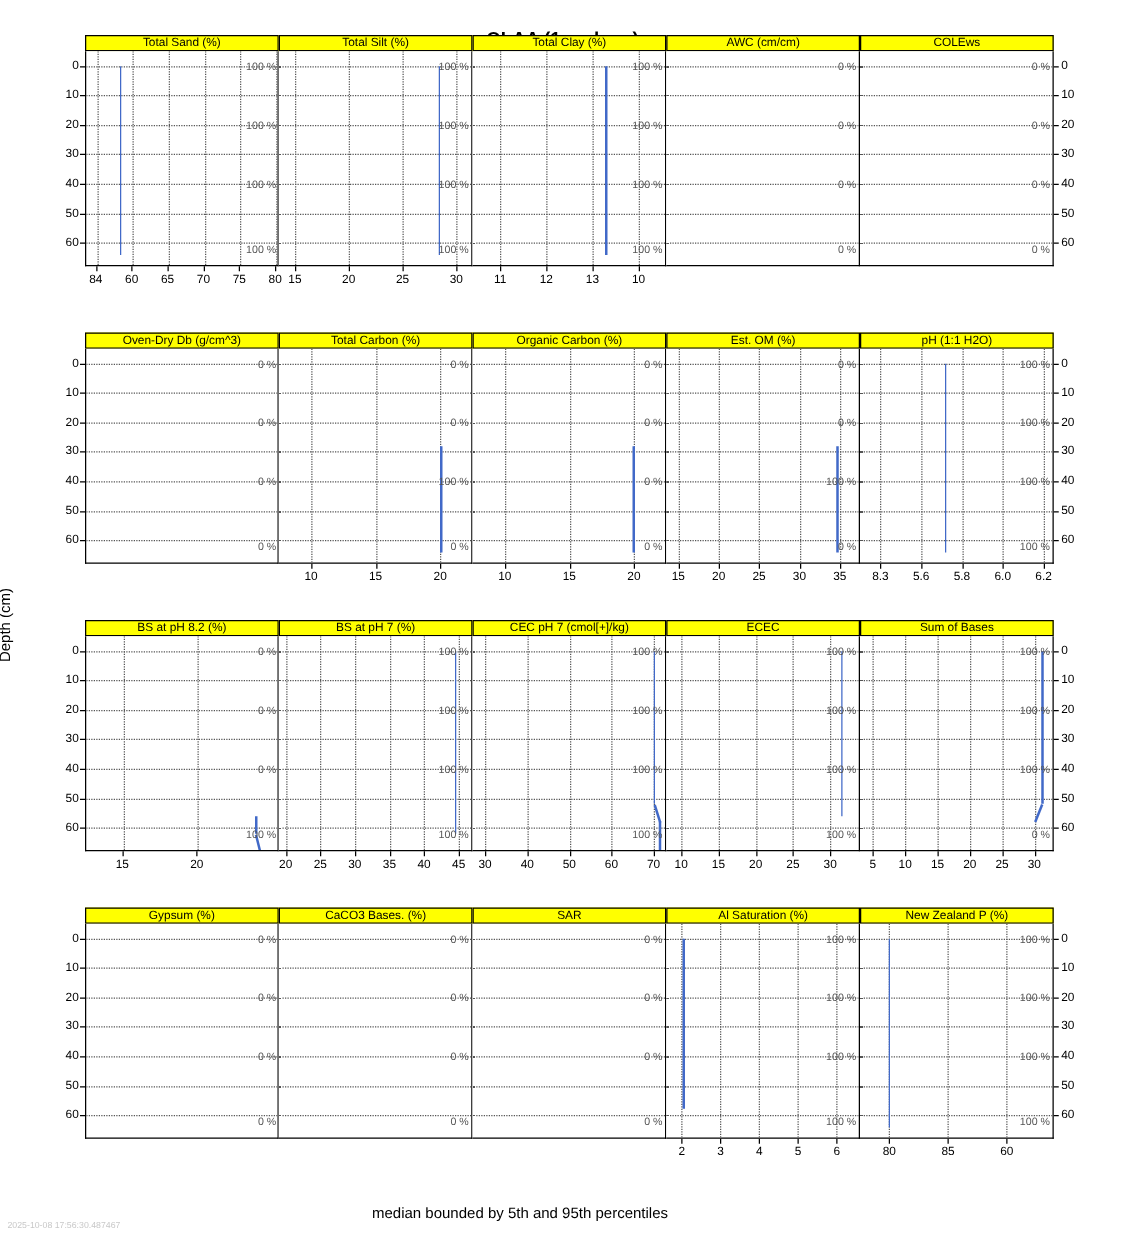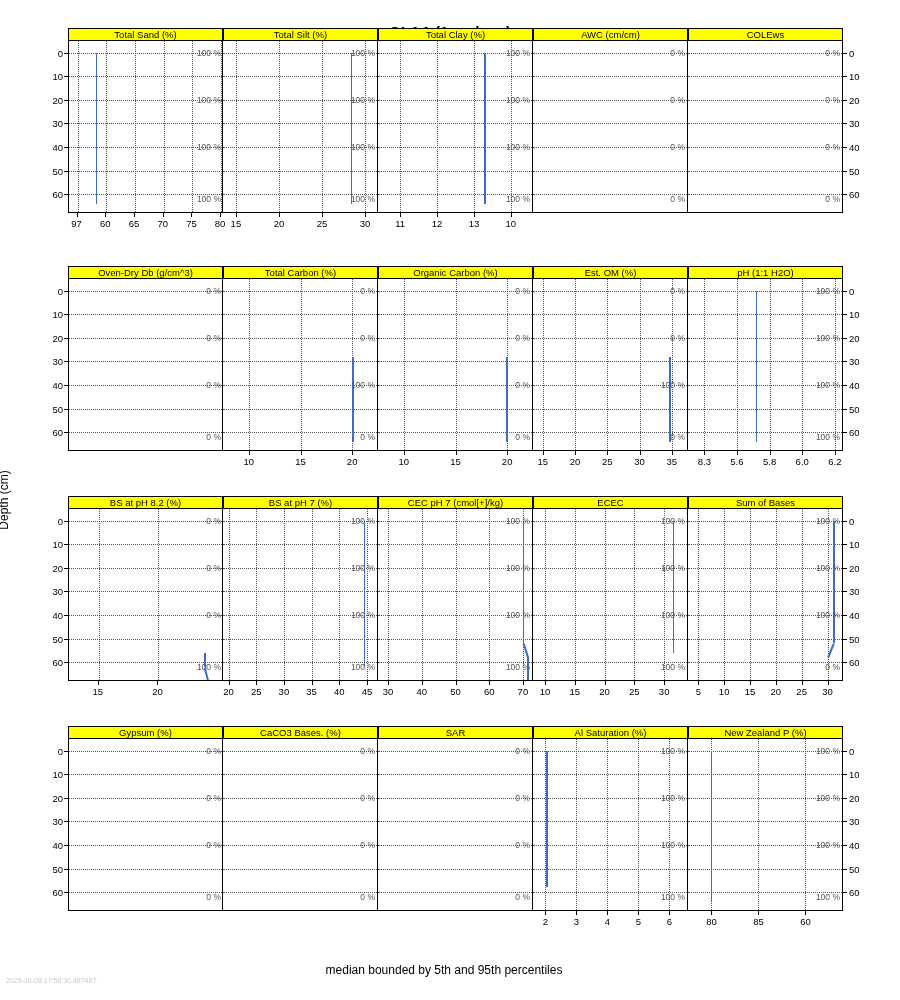--- a/index.html
+++ b/index.html
@@ -19,21 +19,21 @@
   .ylabel{
     position:absolute;
     left:4px;top:500px;
     transform:translate(-50%,-50%) rotate(-90deg);
     transform-origin:center center;
     font-size:12px;
     white-space:nowrap;
   }
   .footer{
     position:absolute;left:0;top:963px;width:832px;
-    text-align:center;font-size:12px;padding-left:28px;
+    text-align:center;font-size:12px;
   }
   .stamp{
     position:absolute;left:6px;top:977px;
     font-size:7px;color:#c8c8c8;
   }
   .panel{position:absolute;top:0;}
   .panel .hdr{
     position:absolute;left:0;top:0;width:100%;height:13px;
     background:#ffff00;border:1px solid #000;
     box-sizing:border-box;
@@ -94,21 +94,21 @@
         <div class="hgrid" style="top: 106.027px;"></div>
         <div class="hgrid" style="top: 129.589px;"></div>
         <div class="hgrid" style="top: 153.151px;"></div>
         <div class="series" style="left: 26.8056px; top: 11.7808px; height: 150.795px;"></div>
         <div class="pctlab right" style="top: 11.7808px; left: 152px;">100 %</div>
         <div class="pctlab right" style="top: 58.9041px; left: 152px;">100 %</div>
         <div class="pctlab right" style="top: 106.027px; left: 152px;">100 %</div>
         <div class="pctlab right" style="top: 157.863px; left: 152px;">100 %</div>
       </div>
       <div class="ticmark" style="left: 8.61111px; top: 185px; height: 4px;"></div>
-      <div class="xtick" style="left: 8.61111px; top: 190px;">97</div>
+      <div class="xtick" style="left: 8.61111px; top: 190px;">84</div>
       <div class="ticmark" style="left: 37.3148px; top: 185px; height: 4px;"></div>
       <div class="xtick" style="left: 37.3148px; top: 190px;">60</div>
       <div class="ticmark" style="left: 66.0185px; top: 185px; height: 4px;"></div>
       <div class="xtick" style="left: 66.0185px; top: 190px;">65</div>
       <div class="ticmark" style="left: 94.7222px; top: 185px; height: 4px;"></div>
       <div class="xtick" style="left: 94.7222px; top: 190px;">70</div>
       <div class="ticmark" style="left: 123.426px; top: 185px; height: 4px;"></div>
       <div class="xtick" style="left: 123.426px; top: 190px;">75</div>
       <div class="ticmark" style="left: 152.13px; top: 185px; height: 4px;"></div>
       <div class="xtick" style="left: 152.13px; top: 190px;">80</div>

